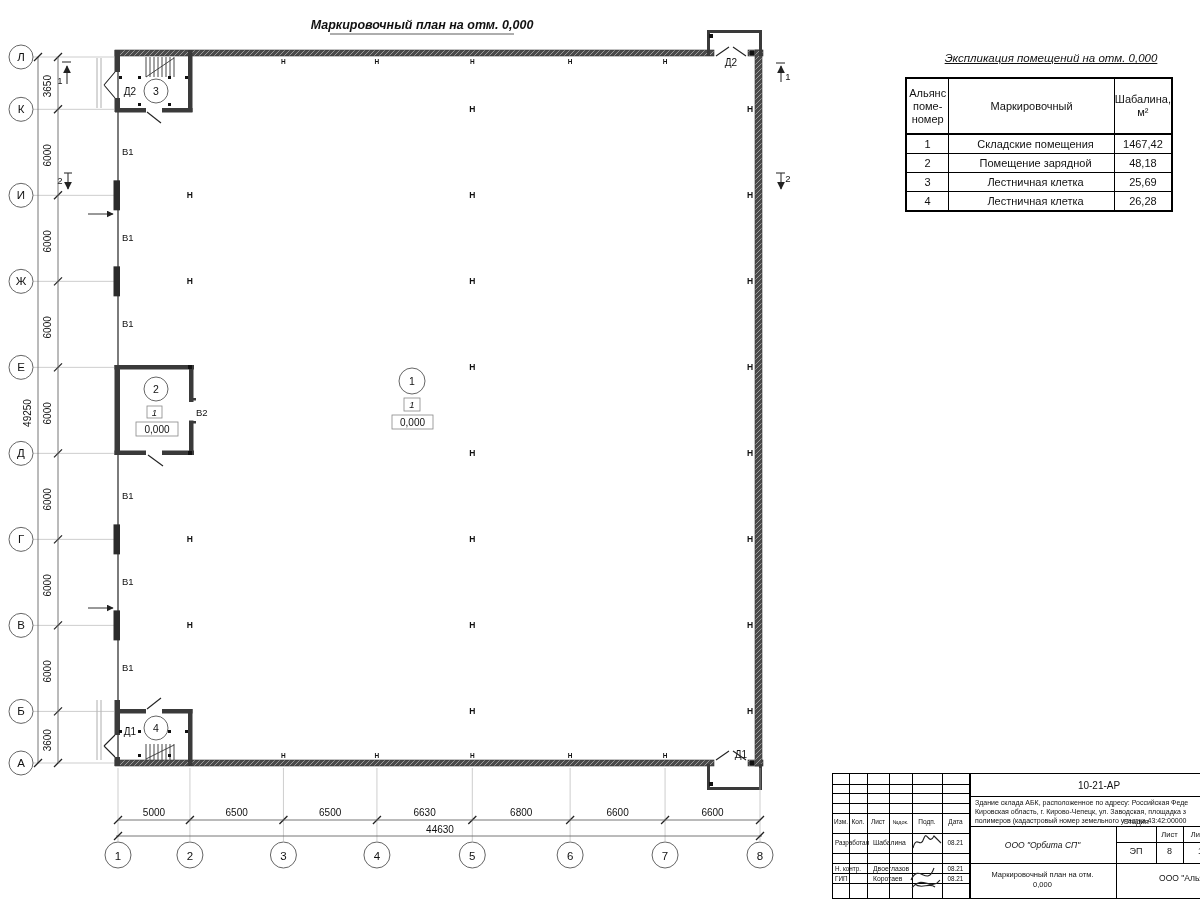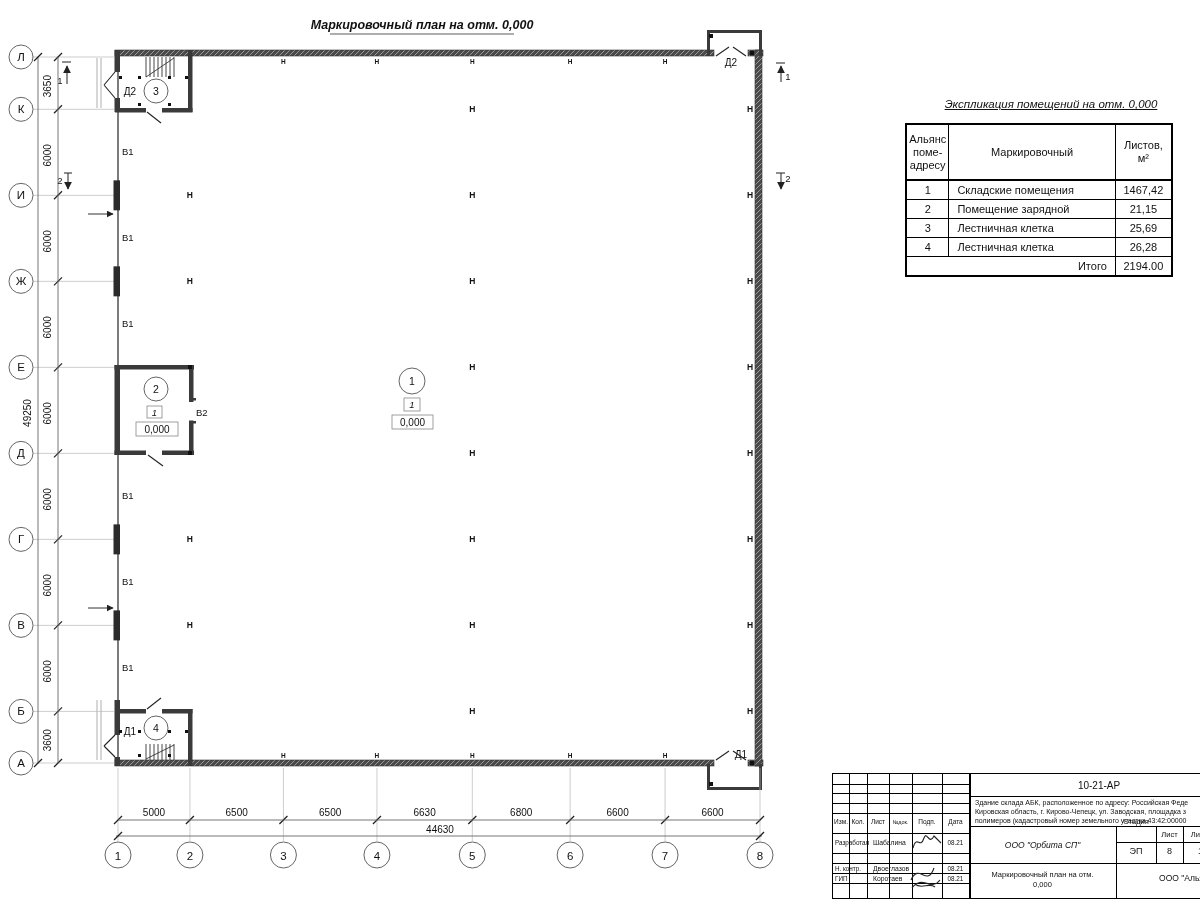--- a/index.html
+++ b/index.html
@@ -30,27 +30,27 @@
   .mboxt{font-size:9.5px;font-style:italic;text-anchor:middle;fill:#111;}
   .elev{font-size:10px;text-anchor:middle;fill:#111;}
   .dlab{font-size:10px;text-anchor:middle;fill:#111;}
   .sheet-title{font-size:12.5px;font-weight:bold;font-style:italic;text-anchor:middle;fill:#111;}
   .secnum{font-size:9.5px;text-anchor:middle;fill:#111;}
   .secln{stroke:#333;stroke-width:1.1;fill:none;}
   .entry{stroke:#333;stroke-width:1;fill:none;}
   .land{stroke:#999;stroke-width:0.8;}
 
   
-  .expl{position:absolute;left:905px;top:52px;width:292px;margin-top:46px;}
+  .expl{position:absolute;left:905px;top:52px;width:292px;}
   .expl-title{text-align:center;font-style:italic;font-size:11.5px;text-decoration:underline;margin-bottom:13px;}
   table.expl-table{border-collapse:collapse;width:268px;border:2px solid #000;font-size:11px;}
   .expl-table th,.expl-table td{border:1px solid #000;padding:0;}
   .expl-table thead th{height:54px;font-weight:normal;vertical-align:middle;text-align:center;border-bottom:2px solid #000;}
   .expl-table tbody td{height:18px;text-align:center;}
-  .expl-table td.nm{text-align:left;padding-left:8px;}
+  .expl-table td.nm{text-align:center;padding-left:8px;}
   .expl-table td.tot{text-align:right;padding-right:8px;border-left:none;}
   .blk{display:block;line-height:13px;}
 
   
   #tb{position:absolute;left:832px;top:773px;width:440px;height:124px;border:1.6px solid #000;
       box-sizing:content-box;font-size:7.5px;}
   #tb .vl{position:absolute;width:1px;background:#000;}
   #tb .vl2{position:absolute;width:1.5px;background:#000;}
   #tb .hl{position:absolute;height:1px;background:#000;}
   #tb .t{position:absolute;white-space:nowrap;}
@@ -357,53 +357,49 @@
       <colgroup>
           <col style="width:43px">
           <col style="width:168px">
           <col style="width:57px">
         </colgroup>
       <thead>
         <tr>
           <th>
             <span class="blk">Альянс</span>
             <span class="blk">поме-</span>
-            <span class="blk">адресу</span>
+            <span class="blk">номер</span>
           </th>
           <th>Маркировочный</th>
           <th>
-            <span class="blk">Листов,</span>
+            <span class="blk">Шабалина,</span>
             <span class="blk">м²</span>
           </th>
         </tr>
       </thead>
       <tbody>
         <tr>
           <td>1</td>
           <td class="nm">Складские помещения</td>
           <td>1467,42</td>
         </tr>
         <tr>
           <td>2</td>
           <td class="nm">Помещение зарядной</td>
-          <td>21,15</td>
+          <td>48,18</td>
         </tr>
         <tr>
           <td>3</td>
           <td class="nm">Лестничная клетка</td>
           <td>25,69</td>
         </tr>
         <tr>
           <td>4</td>
           <td class="nm">Лестничная клетка</td>
           <td>26,28</td>
-        </tr>
-        <tr>
-          <td colspan="2" class="tot">Итого</td>
-          <td>2194.00</td>
         </tr>
       </tbody>
     </table>
   </div>
 
   
   <div id="tb">
     <div class="vl2" style="left:136px;top:0;height:124px"></div>
     <div class="vl" style="left:16px;top:0;height:124px"></div>
     <div class="vl" style="left:34px;top:0;height:124px"></div>

